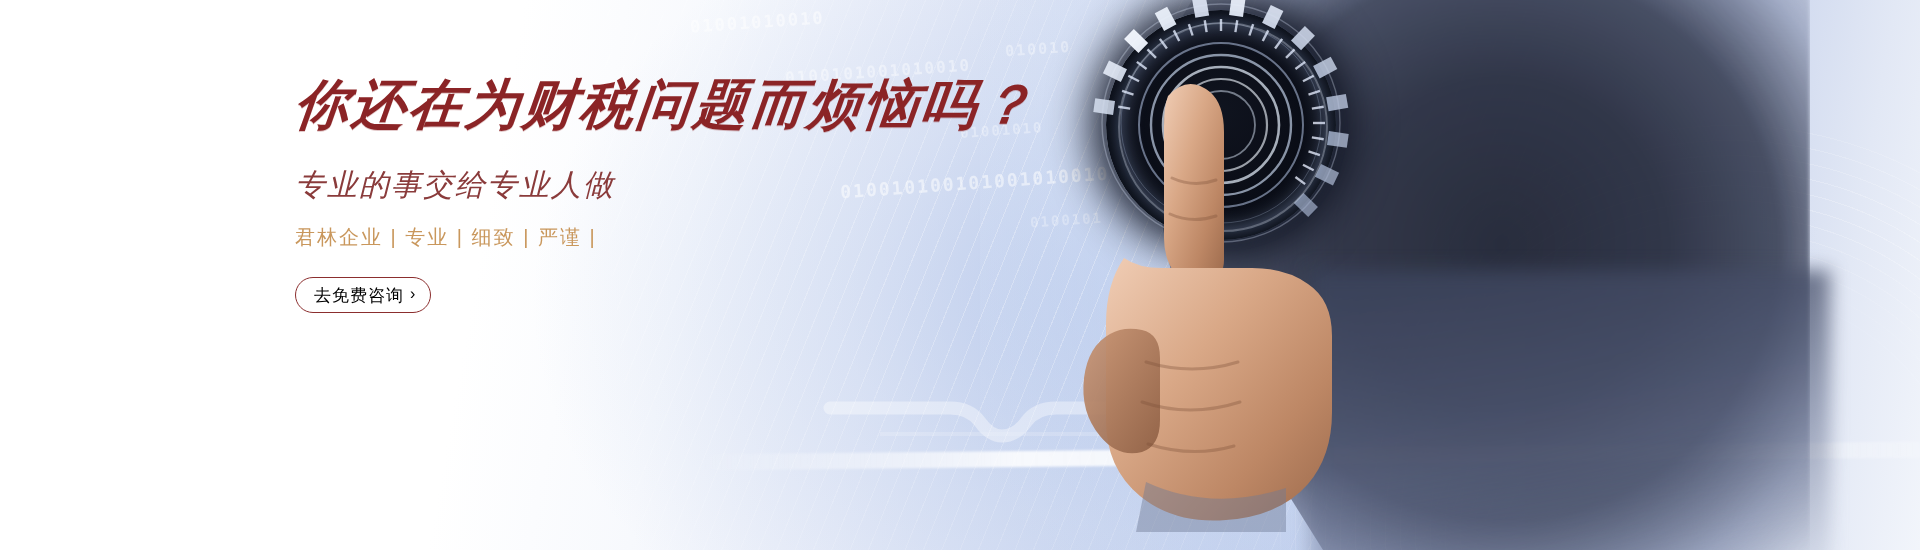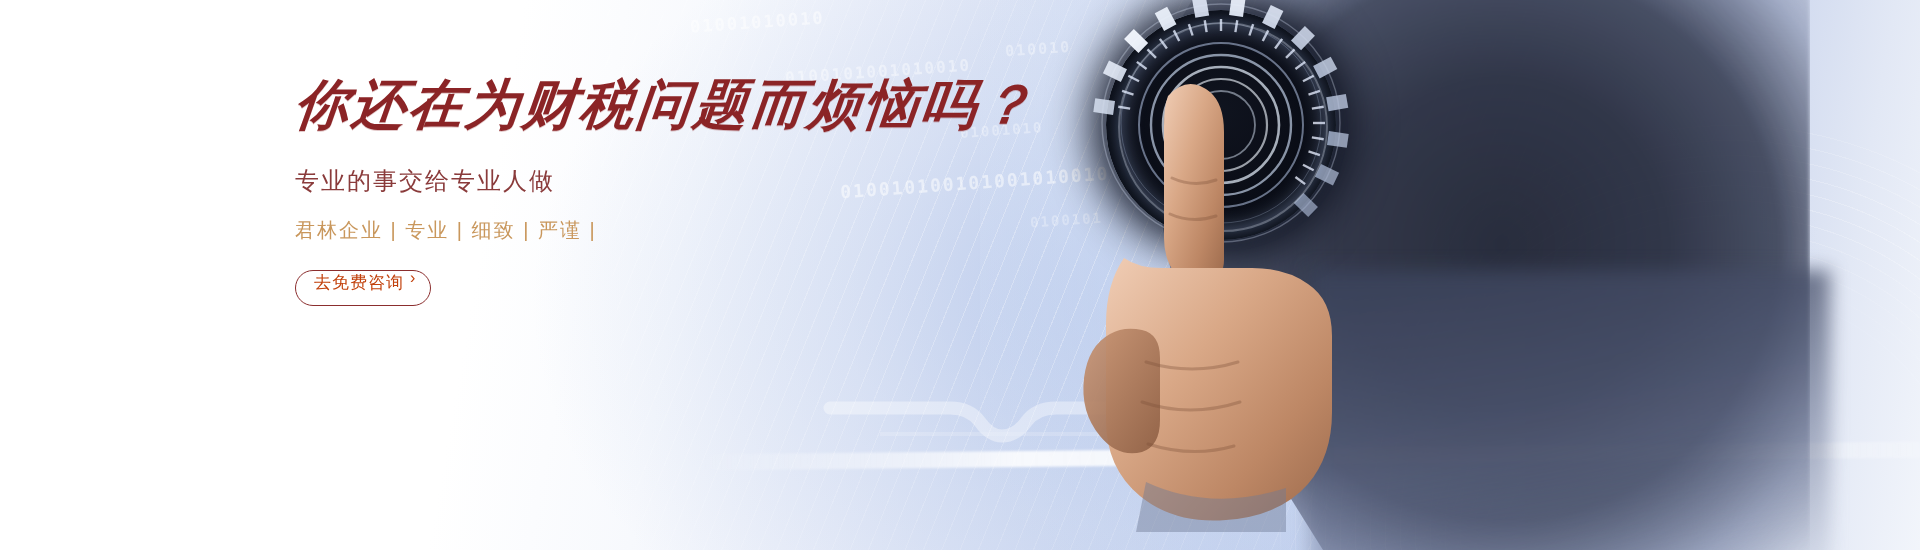--- a/index.html
+++ b/index.html
@@ -199,48 +199,50 @@
     color: #8B2426;
     letter-spacing: 3px;
     white-space: nowrap;
     transform: skewX(-6deg);
     margin: 0 0 34px 0;
     text-shadow: 0 1px 0 rgba(139,36,38,0.25);
   }
 
   .subtitle {
     font-family: "Liberation Sans", "DejaVu Sans", sans-serif;
-    font-size: 24px;
+    font-size: 30px;
     line-height: 1.2;
     color: #8A3B3B;
     letter-spacing: 2px;
     white-space: nowrap;
     margin: 0 0 22px 0;
+    font-style: italic;
   }
 
   .tagline {
     font-family: "Liberation Sans", "DejaVu Sans", sans-serif;
     font-size: 20px;
     line-height: 1.2;
     color: #C9975C;
     letter-spacing: 2px;
     white-space: nowrap;
     margin: 0 0 28px 0;
   }
 
   .cta {
     display: inline-flex;
+    align-items: center;
     gap: 6px;
     box-sizing: border-box;
     height: 36px;
     padding: 0 14px 0 18px;
     border: 1.6px solid #8B2E2E;
     border-radius: 20px;
     background: transparent;
-    color: #c2410c;
+    color: #000000;
     font-family: Liberation Sans, sans-serif;
     font-size: 17px;
     letter-spacing: 1px;
     cursor: pointer;
     white-space: nowrap;
   }
   .cta-chevron {
     display: inline-block;
     font-size: 16px;
     line-height: 1;

